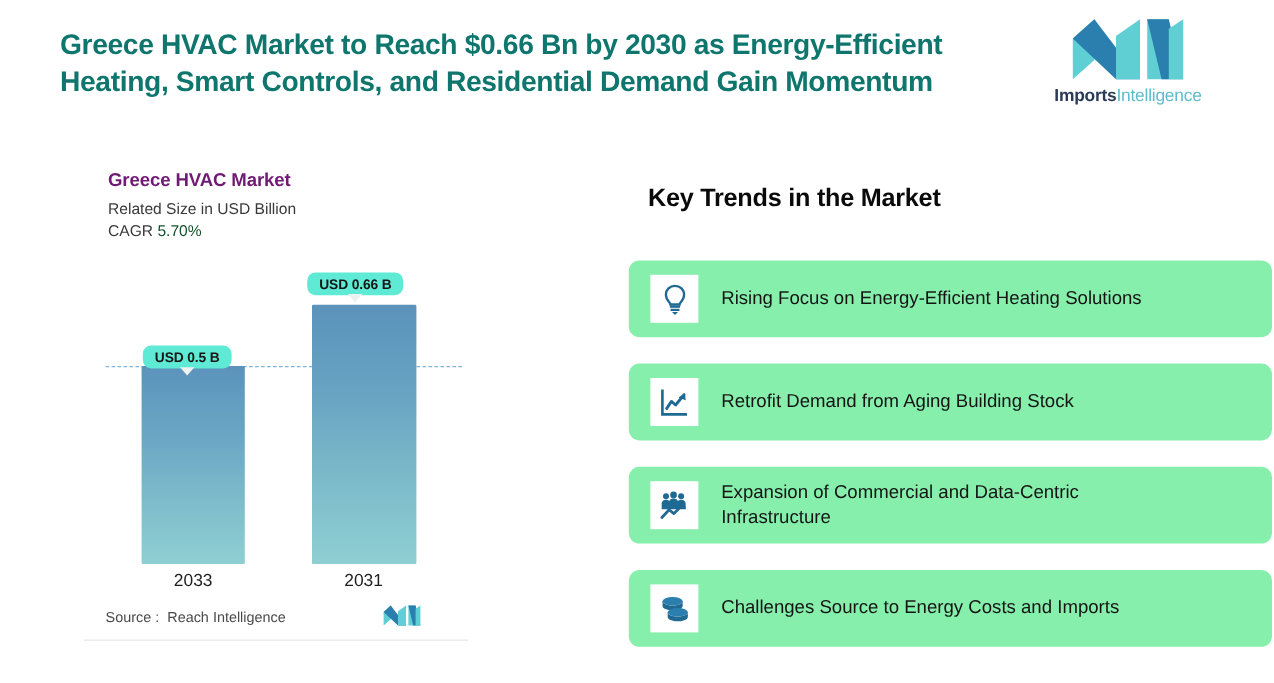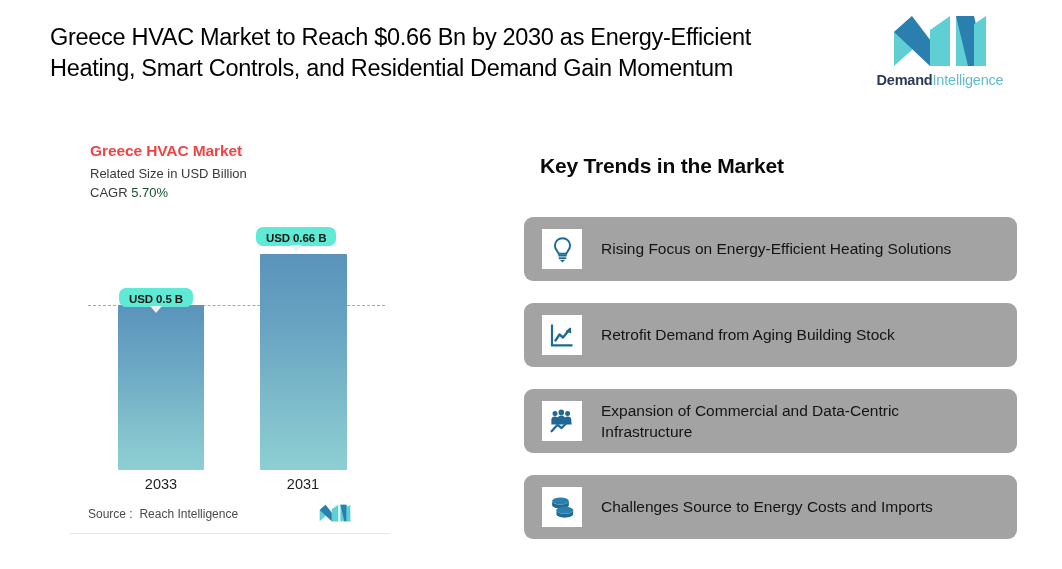--- a/index.html
+++ b/index.html
@@ -22,24 +22,24 @@
     left: 0; top: 0;
     width: 1062px;
     height: 110px;
   }
   #headline {
     position: absolute;
     left: 50px;
     top: 22px;
     width: 810px;
     font-size: 23.5px;
-    font-weight: normal;
+    font-weight: bold;
     line-height: 1.32;
     letter-spacing: -0.3px;
-    color: #000000;
+    color: #0f766e;
   }
   #headline .line { display: block; white-space: nowrap; }
 
   
   #logo-block {
     position: absolute;
     left: 875px;
     top: 14px;
     width: 130px;
     height: 76px;
@@ -64,21 +64,21 @@
     left: 60px;
     top: 128px;
     width: 340px;
     height: 412px;
   }
   #chart-title {
     position: absolute;
     left: 30px; top: 14px;
     font-size: 15.5px;
     font-weight: bold;
-    color: #ef4444;
+    color: #701a75;
     letter-spacing: -0.1px;
   }
   #chart-subtitle {
     position: absolute;
     left: 30px; top: 38px;
     font-size: 13px;
     color: #3a3a3a;
   }
   #chart-cagr {
     position: absolute;
@@ -198,23 +198,23 @@
   }
   #trend-list {
     position: absolute;
     left: 0;
     top: 69px;
     width: 490px;
   }
   .trend-card {
     display: flex;
     align-items: center;
-    background: #a3a3a3;
+    background: #86efac;
     border-radius: 9px;
-    width: 493px;
+    width: 536px;
     height: 64px;
     margin-bottom: 22px;
     box-sizing: border-box;
     padding-left: 18px;
   }
   .trend-icon-tile {
     flex: 0 0 auto;
     width: 40px;
     height: 40px;
     background: #ffffff;
@@ -243,21 +243,21 @@
   <div id="logo-block">
     <svg id="logo-mark" width="100" height="54" viewBox="0 0 100 54">
       <polygon points="4,52 4,18 22,2 22,36" fill="#5fcfd4"></polygon>
       <polygon points="4,18 22,2 60,52 40,52" fill="#2b7fae"></polygon>
       <polygon points="40,52 40,16 60,2 60,52" fill="#5fcfd4"></polygon>
       <polygon points="66,52 66,2 84,2 84,52" fill="#5fcfd4"></polygon>
       <polygon points="66,2 84,2 96,52 78,52" fill="#2b7fae"></polygon>
       <polygon points="84,52 84,10 96,2 96,52" fill="#5fcfd4"></polygon>
     </svg>
     <div id="logo-wordmark">
-      <span class="w1">Demand</span><span class="w2">Intelligence</span>
+      <span class="w1">Imports</span><span class="w2">Intelligence</span>
     </div>
   </div>
 </div>
 
 <div id="chart-panel">
 
   <div id="chart-title">Greece HVAC Market</div>
   <div id="chart-subtitle">Related Size in USD Billion</div>
   <div id="chart-cagr">
     <span>CAGR</span>

